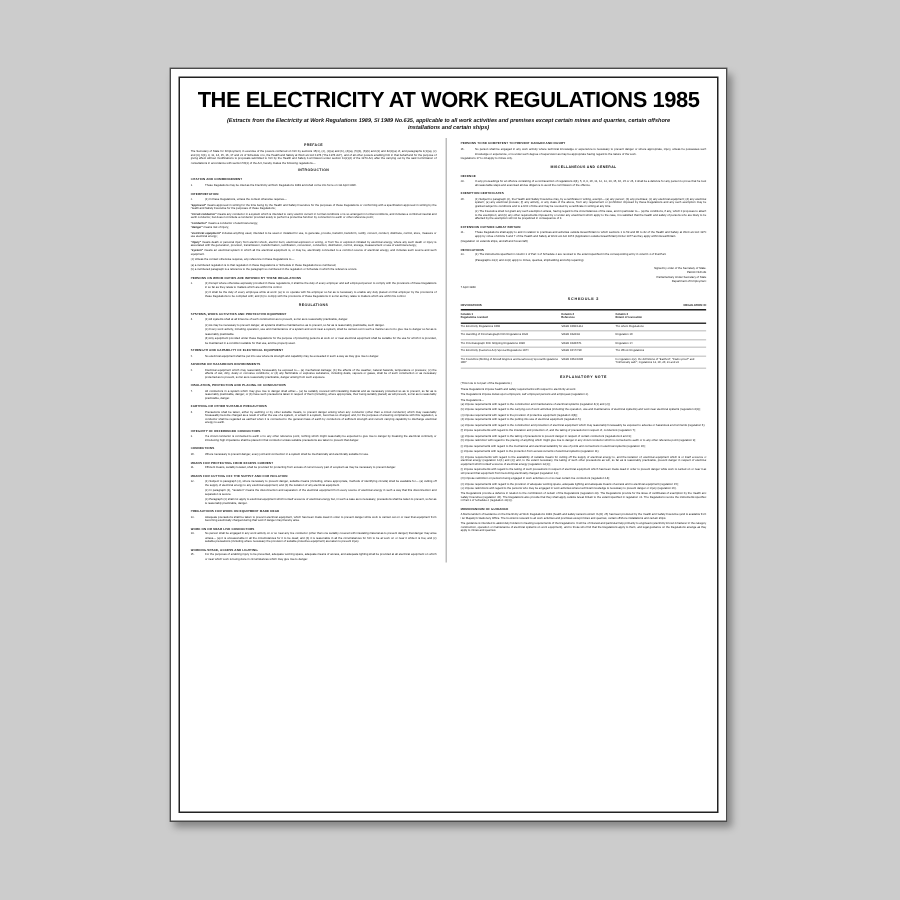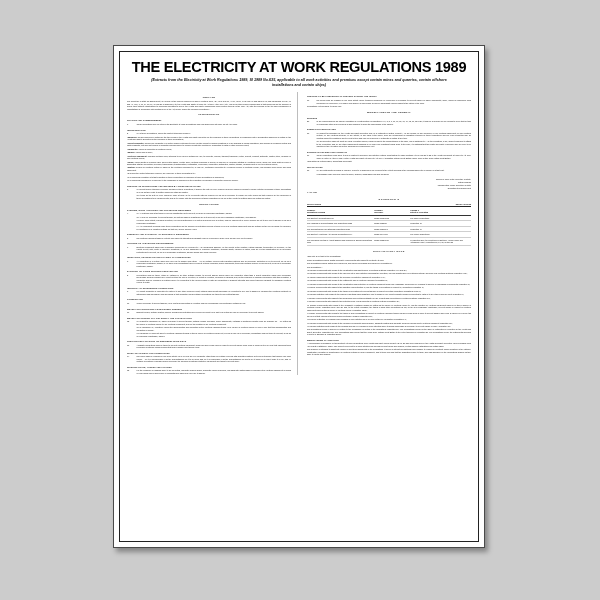--- a/index.html
+++ b/index.html
@@ -125,21 +125,21 @@
   .lt{font-size:1.9px;}
 </style>
 </head>
 <body>
 
 <div class="stage">
 
   <div class="poster">
     <div class="inner-frame">
 
-      <div class="title">THE ELECTRICITY AT WORK REGULATIONS 1989</div>
+      <div class="title">THE ELECTRICITY AT WORK REGULATIONS 1985</div>
       <div class="subtitle">(Extracts from the Electricity at Work Regulations 1989, SI 1989 No.635, applicable to all work activities and premises except certain mines and quarries, certain offshore installations and certain ships)</div>
 
       <div class="cols">
 
         <div class="col left">
           <div class="ch">PREFACE</div>
           <p class="t">The Secretary of State for Employment, in exercise of the powers conferred on him by sections 15(1), (2), (3)(a) and (b), (4)(a), (5)(b), (6)(b) and (9) and 82(3)(a) of, and paragraphs 1(1)(a), (c) and (4), 6(b), 9, 11, 14, 15, 16, 17 and 21 of Schedule 3 to, the Health and Safety at Work etc Act 1974 ("the 1974 Act"), and of all other powers enabling him in that behalf and for the purpose of giving effect without modifications to proposals submitted to him by the Health and Safety Commission under section 11(2)(d) of the 1974 Act, after the carrying out by the said Commission of consultations in accordance with section 50(3) of the Act, hereby makes the following regulations—</p>
 
           <div class="ch">INTRODUCTION</div>
 

